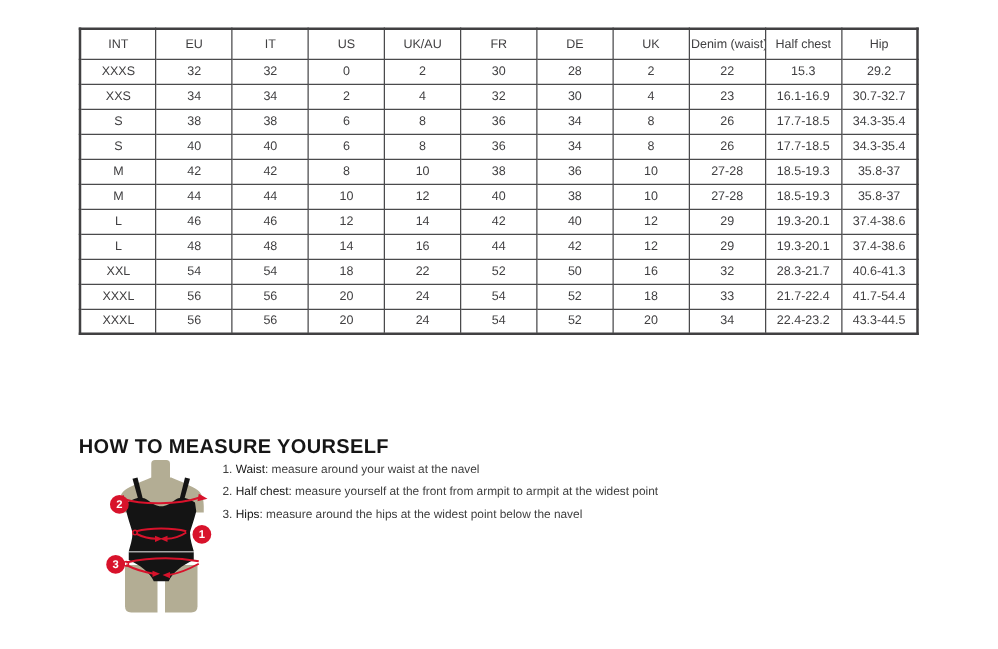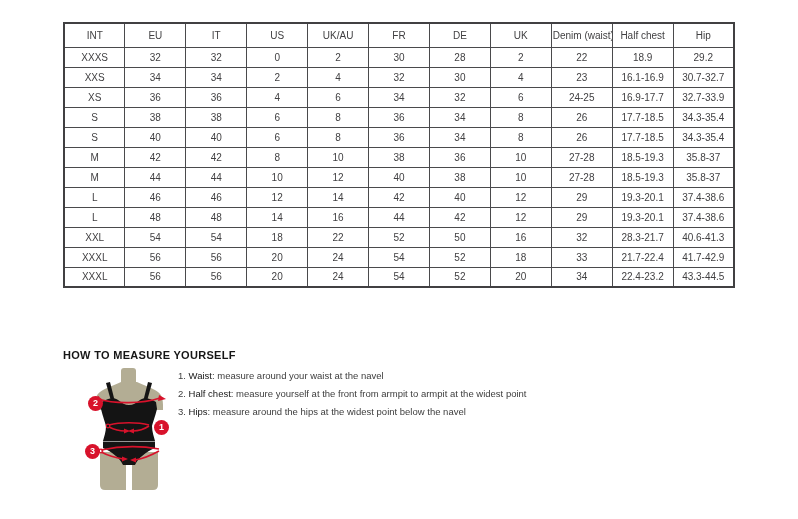--- a/index.html
+++ b/index.html
@@ -33,21 +33,21 @@
     white-space: nowrap;
   }
   table.size-table th { height: 24px; }
   table.size-table td { height: 20px; }
 
   
   .measure-heading {
     position: absolute;
     left: 63px;
     top: 349px;
-    font-size: 11px;
+    font-size: 16px;
     font-weight: 700;
     letter-spacing: 0.3px;
     color: #161616;
   }
   .measure-list {
     position: absolute;
     left: 178px;
     top: 371px;
     font-size: 9.5px;
     color: #3d3d3d;
@@ -108,48 +108,35 @@
           <tr>
             <td>XXXS</td>
             <td>32</td>
             <td>32</td>
             <td>0</td>
             <td>2</td>
             <td>30</td>
             <td>28</td>
             <td>2</td>
             <td>22</td>
-            <td>18.9</td>
+            <td>15.3</td>
             <td>29.2</td>
           </tr>
           <tr>
             <td>XXS</td>
             <td>34</td>
             <td>34</td>
             <td>2</td>
             <td>4</td>
             <td>32</td>
             <td>30</td>
             <td>4</td>
             <td>23</td>
             <td>16.1-16.9</td>
             <td>30.7-32.7</td>
-          </tr>
-          <tr>
-            <td>XS</td>
-            <td>36</td>
-            <td>36</td>
-            <td>4</td>
-            <td>6</td>
-            <td>34</td>
-            <td>32</td>
-            <td>6</td>
-            <td>24-25</td>
-            <td>16.9-17.7</td>
-            <td>32.7-33.9</td>
           </tr>
           <tr>
             <td>S</td>
             <td>38</td>
             <td>38</td>
             <td>6</td>
             <td>8</td>
             <td>36</td>
             <td>34</td>
             <td>8</td>
@@ -239,21 +226,21 @@
             <td>XXXL</td>
             <td>56</td>
             <td>56</td>
             <td>20</td>
             <td>24</td>
             <td>54</td>
             <td>52</td>
             <td>18</td>
             <td>33</td>
             <td>21.7-22.4</td>
-            <td>41.7-42.9</td>
+            <td>41.7-54.4</td>
           </tr>
           <tr>
             <td>XXXL</td>
             <td>56</td>
             <td>56</td>
             <td>20</td>
             <td>24</td>
             <td>54</td>
             <td>52</td>
             <td>20</td>

